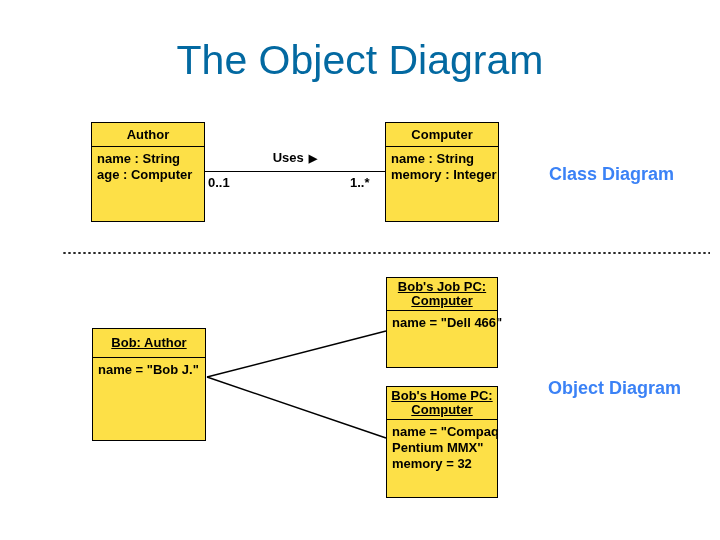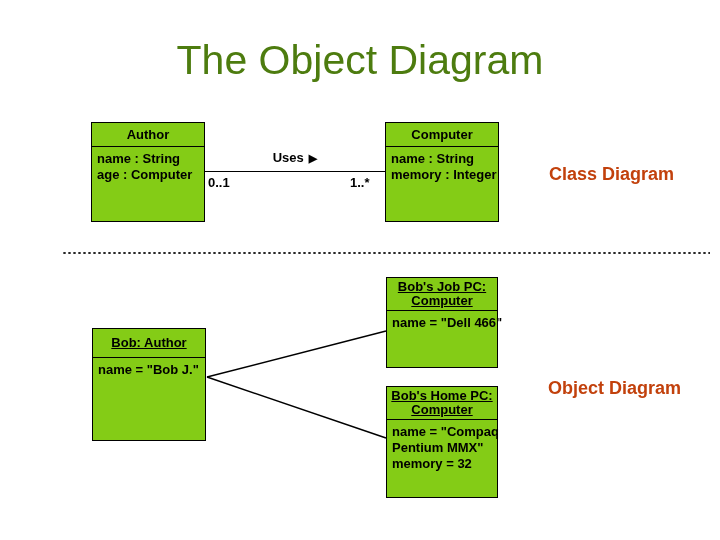--- a/index.html
+++ b/index.html
@@ -21,29 +21,29 @@
   #slide-title {
     position: absolute;
     left: 0;
     top: 40px;
     width: 720px;
     text-align: center;
     font-size: 41px;
     font-weight: 400;
     line-height: 1;
     letter-spacing: 0px;
-    color: #4d7c0f;
+    color: #0369a1;
   }
 
   
   .uml-box {
     position: absolute;
     box-sizing: border-box;
     border: 1.4px solid #000000;
-    background: #84cc16;
+    background: #fde047;
   }
   .uml-header {
     box-sizing: border-box;
     border-bottom: 1.4px solid #000000;
     text-align: center;
     font-weight: bold;
     font-size: 13px;
     line-height: 14px;
     display: flex;
     flex-direction: column;
@@ -97,21 +97,21 @@
   #mult-left  { left: 208px; top: 175px; }
   #mult-right { left: 350px; top: 175px; }
 
   
   .section-caption {
     position: absolute;
     font-size: 18px;
     font-weight: bold;
     line-height: 20px;
     white-space: nowrap;
-    color: #c2410c;
+    color: #3b82f6;
   }
   #caption-class  { left: 549px; top: 164px; }
   #caption-object { left: 548px; top: 378px; }
 
   
   #divider {
     position: absolute;
     left: 62px;
     top: 252px;
     width: 648px;

